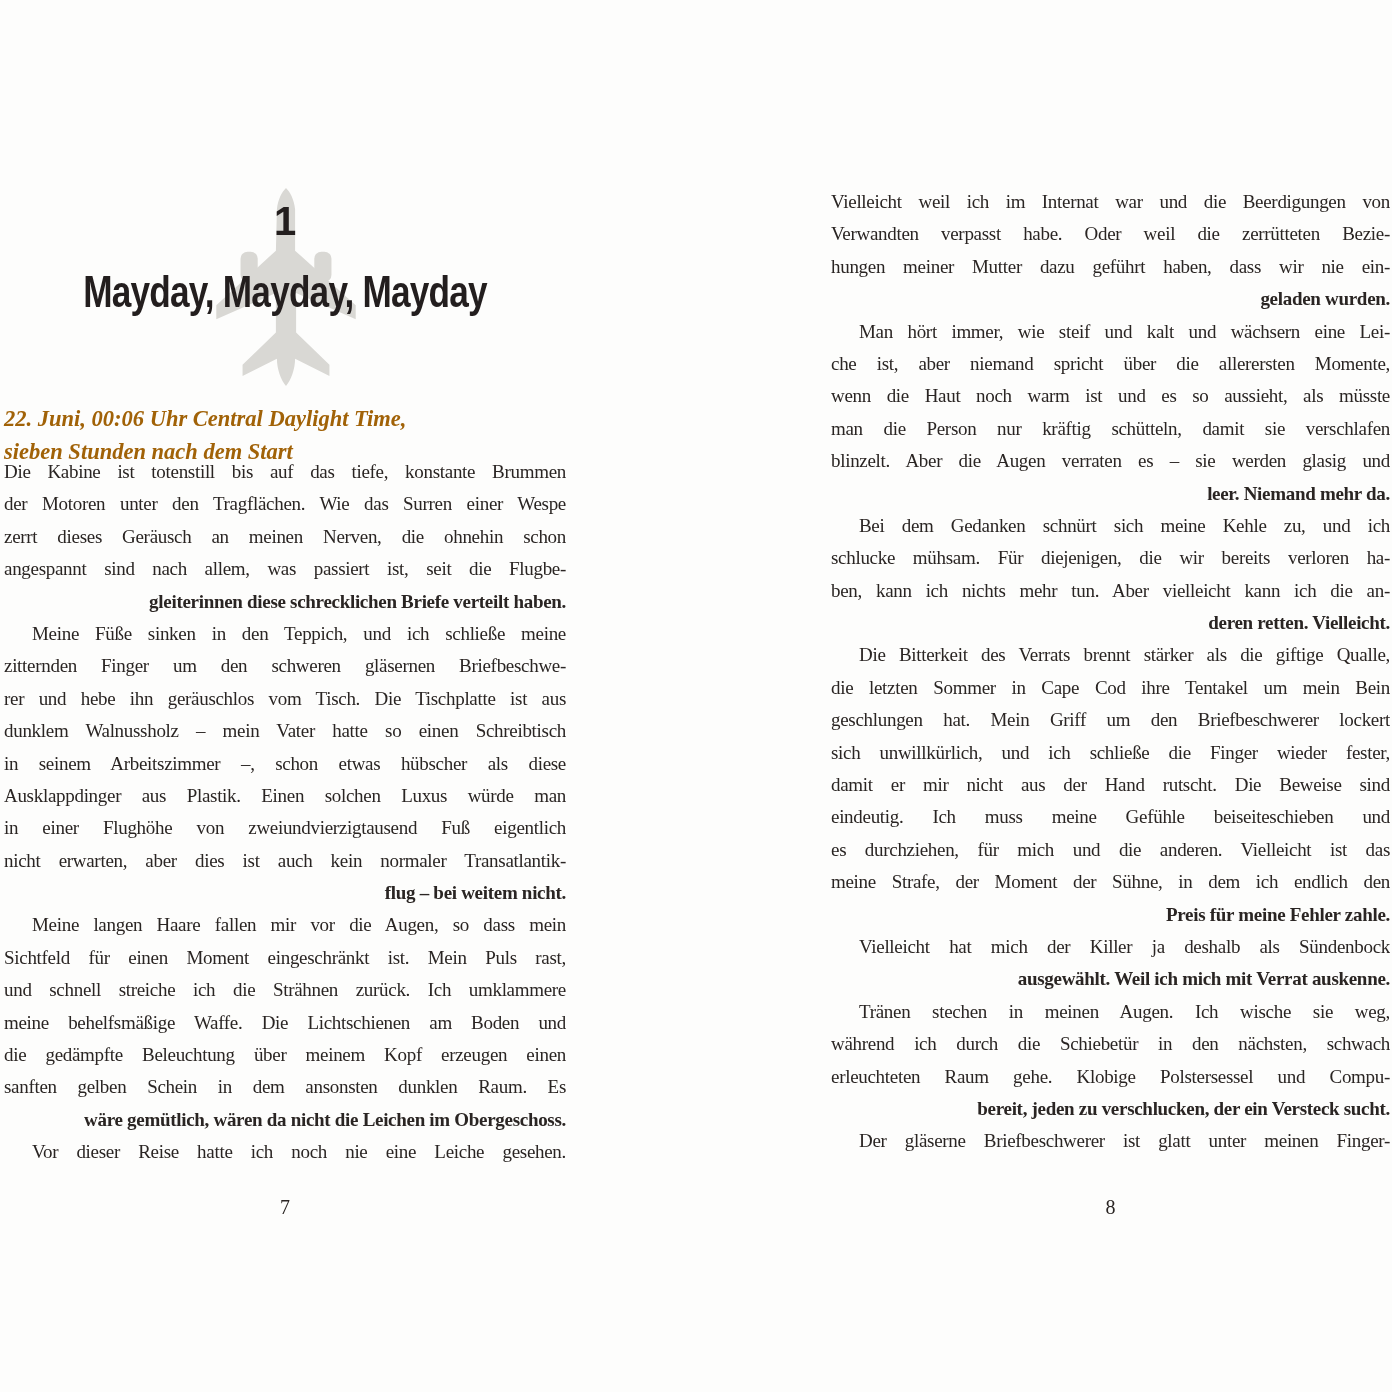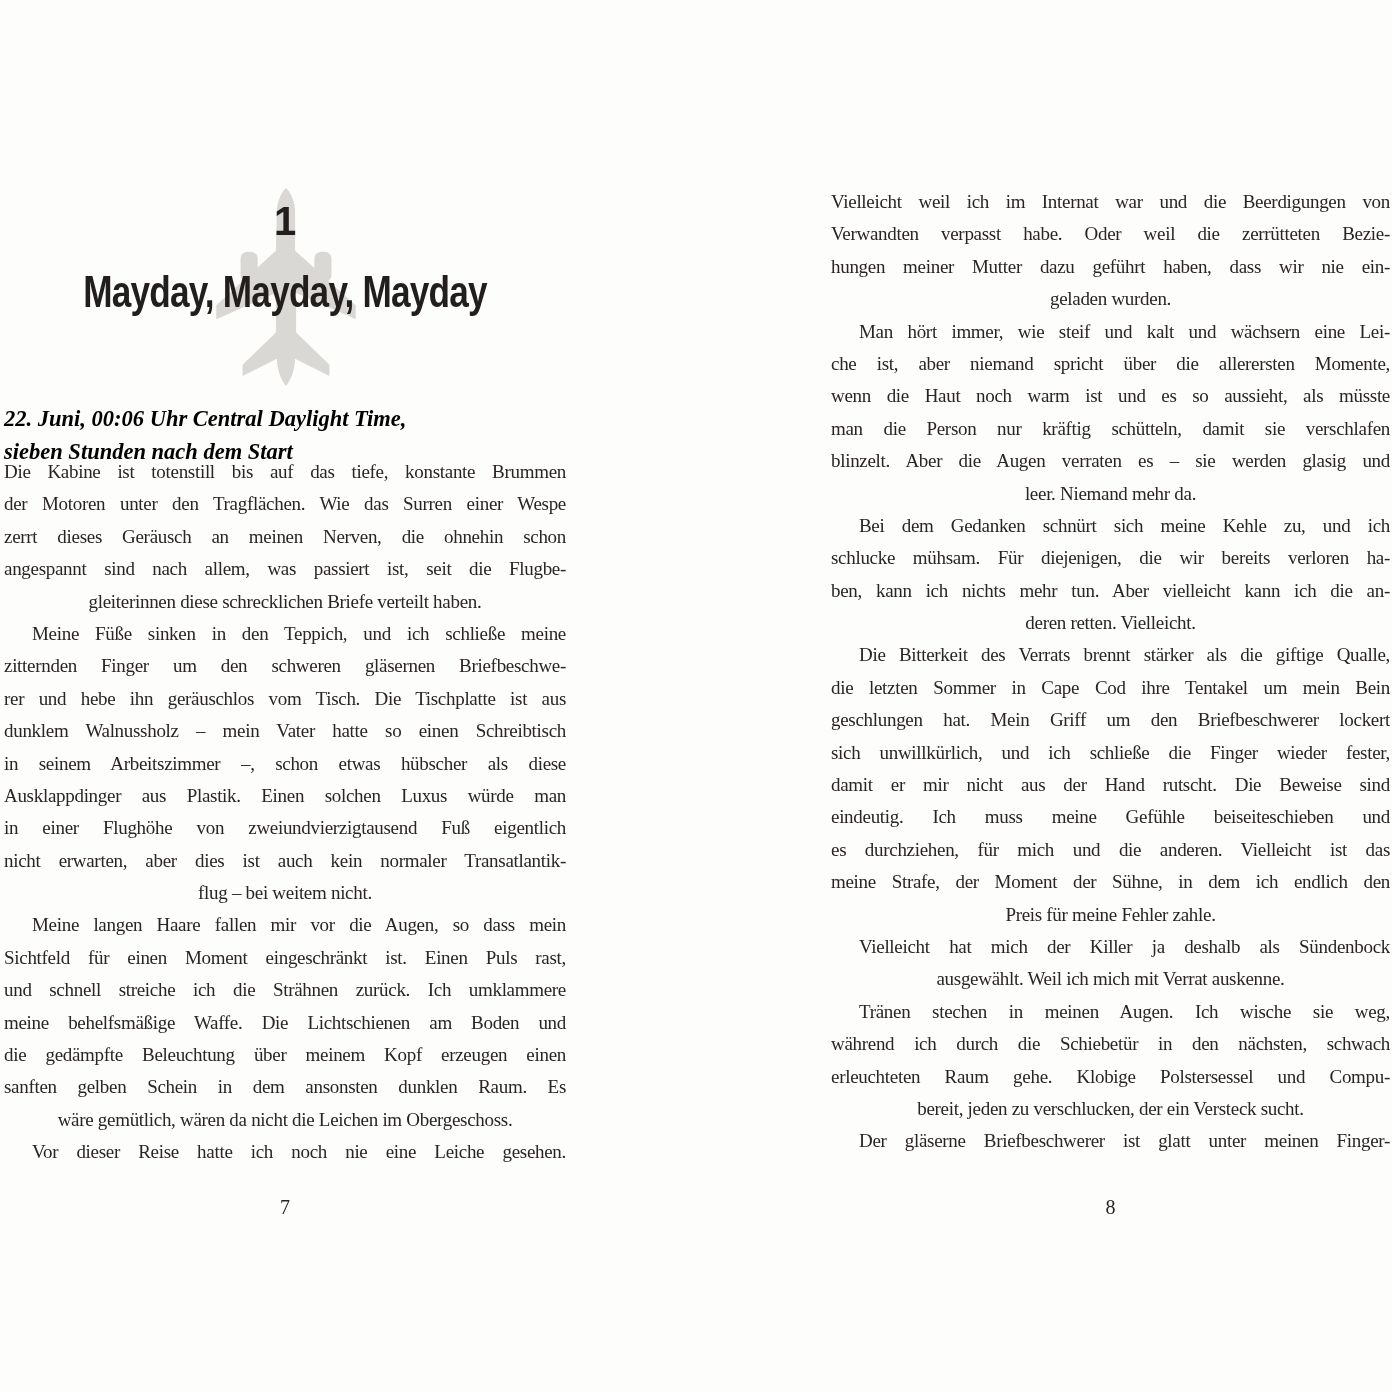--- a/index.html
+++ b/index.html
@@ -39,36 +39,36 @@
     font-weight: 800; font-size: 44px; line-height: 46px;
     letter-spacing: -1px;
     transform: scaleX(0.8); transform-origin: 50% 50%;
     color: #231e1e;
   }
 
   .dateline {
     position: absolute; top: 402px; left: 0; width: 100%; z-index: 1;
     font-weight: bold; font-style: italic;
     font-size: 22.5px; line-height: 33px;
-    color: #000000;
+    color: #a16207;
   }
 
   .body { position: absolute; left: 0; width: 100%; z-index: 1; }
   .page.left  .body { top: 456px; }
   .page.right .body { top: 186px; }
 
   .bodyline {
     height: 32.4px; line-height: 32.4px;
     font-size: 19px; letter-spacing: -0.3px;
     text-align: justify;
     overflow: hidden;
     white-space: normal;
   }
   .bodyline::after { content: ""; display: inline-block; width: 100%; height: 0; }
-  .bodyline.nojust { text-align: center; }
+  .bodyline.nojust { text-align: right; font-weight: bold; }
   .bodyline.nojust::after { width: 0; }
   .bodyline.indent { text-indent: 28px; }
 
   .pagenum {
     position: absolute; top: 1194px; left: 0; width: 100%;
     text-align: center;
     font-size: 20px; line-height: 26px;
     color: #2a2523;
   }
 </style>
@@ -110,21 +110,21 @@
         <div class="bodyline indent">Meine Füße sinken in den Teppich, und ich schließe meine</div>
         <div class="bodyline">zitternden Finger um den schweren gläsernen Briefbeschwe-</div>
         <div class="bodyline">rer und hebe ihn geräuschlos vom Tisch. Die Tischplatte ist aus</div>
         <div class="bodyline">dunklem Walnussholz – mein Vater hatte so einen Schreibtisch</div>
         <div class="bodyline">in seinem Arbeitszimmer –, schon etwas hübscher als diese</div>
         <div class="bodyline">Ausklappdinger aus Plastik. Einen solchen Luxus würde man</div>
         <div class="bodyline">in einer Flughöhe von zweiundvierzigtausend Fuß eigentlich</div>
         <div class="bodyline">nicht erwarten, aber dies ist auch kein normaler Transatlantik-</div>
         <div class="bodyline nojust">flug – bei weitem nicht.</div>
         <div class="bodyline indent">Meine langen Haare fallen mir vor die Augen, so dass mein</div>
-        <div class="bodyline">Sichtfeld für einen Moment eingeschränkt ist. Einen Puls rast,</div>
+        <div class="bodyline">Sichtfeld für einen Moment eingeschränkt ist. Mein Puls rast,</div>
         <div class="bodyline">und schnell streiche ich die Strähnen zurück. Ich umklammere</div>
         <div class="bodyline">meine behelfsmäßige Waffe. Die Lichtschienen am Boden und</div>
         <div class="bodyline">die gedämpfte Beleuchtung über meinem Kopf erzeugen einen</div>
         <div class="bodyline">sanften gelben Schein in dem ansonsten dunklen Raum. Es</div>
         <div class="bodyline nojust">wäre gemütlich, wären da nicht die Leichen im Obergeschoss.</div>
         <div class="bodyline indent">Vor dieser Reise hatte ich noch nie eine Leiche gesehen.</div>
       </div>
 
     <div class="pagenum">7</div>
   </section>

